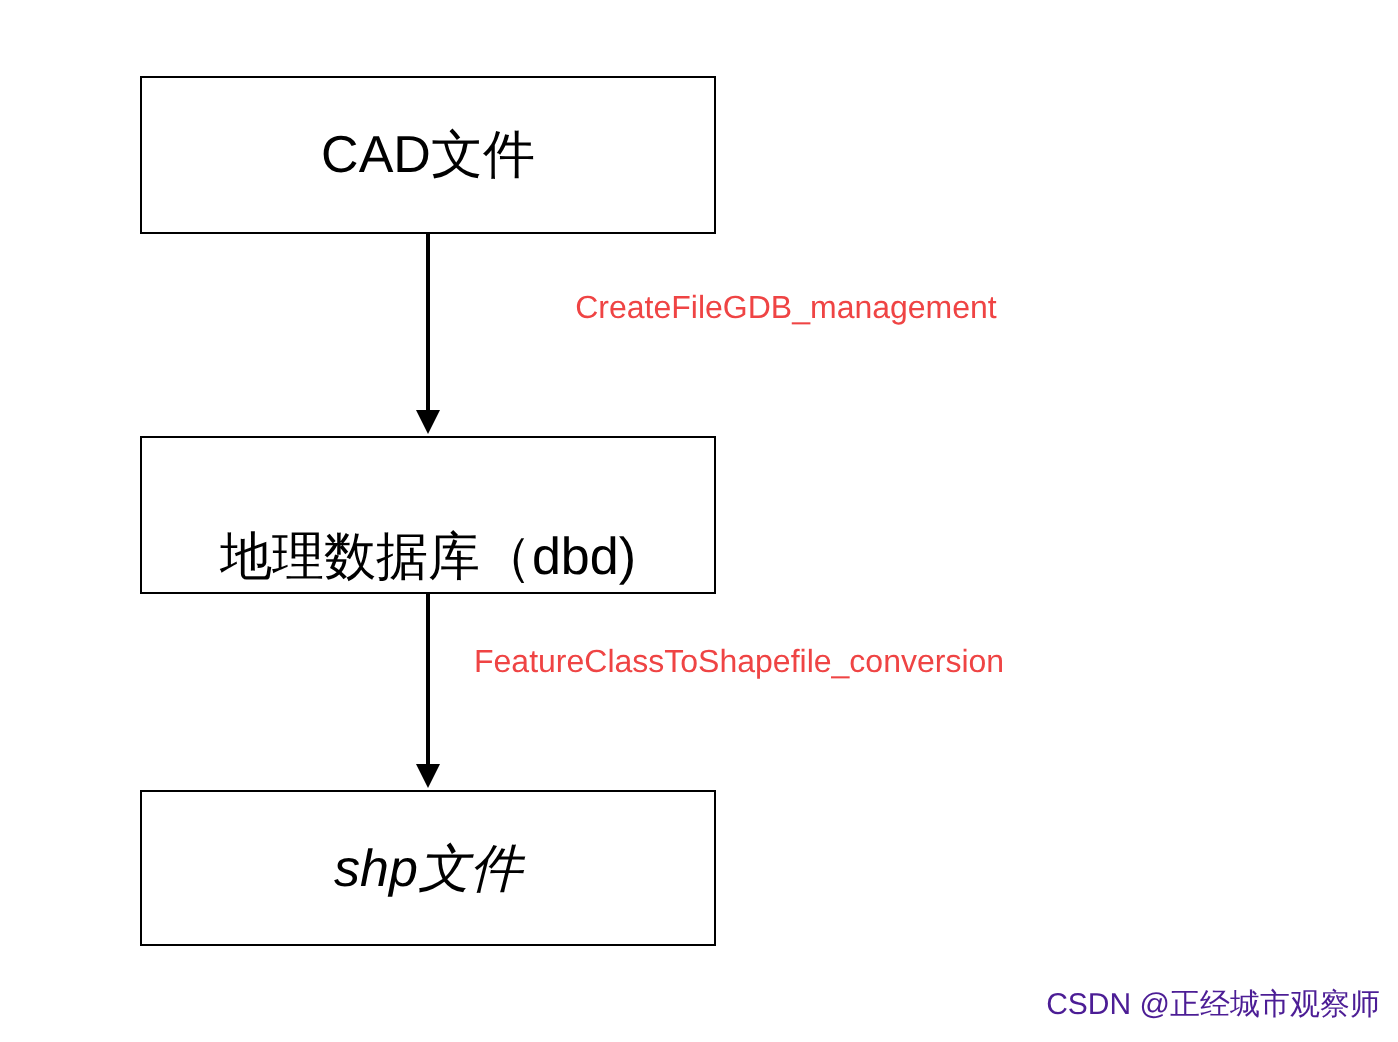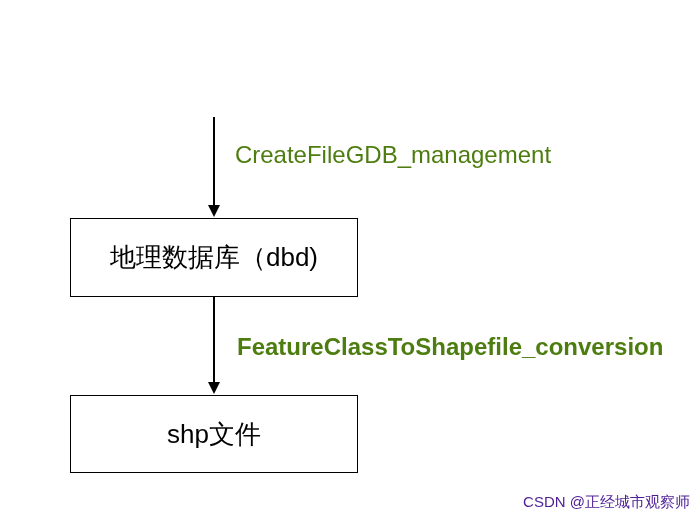--- a/index.html
+++ b/index.html
@@ -24,22 +24,22 @@
     border: 1.5px solid #000000;
     background: #ffffff;
     display: flex;
     align-items: center;
     justify-content: center;
     font-size: 26px;
     color: #000000;
     white-space: nowrap;
   }
   #node-cad   { top: 38px;  }
-  #node-gdb   { top: 218px; }
-  #node-shp   { top: 395px; height: 78px; }
+  #node-gdb   { top: 218px; align-items: flex-end; }
+  #node-shp   { top: 395px; height: 78px; font-style: italic; }
 
   .arrow-line {
     position: absolute;
     left: 213px;
     width: 1.5px;
     background: #000000;
   }
   #arrow1-line { top: 117px; height: 89px; }
   #arrow2-line { top: 297px; height: 87px; }
 
@@ -50,52 +50,54 @@
     height: 0;
     border-left: 6.5px solid transparent;
     border-right: 6.5px solid transparent;
     border-top: 12px solid #000000;
   }
   #arrow1-head { top: 205px; }
   #arrow2-head { top: 382px; }
 
   .edge-label {
     position: absolute;
-    color: #4d7c0f;
-    font-size: 24px;
+    color: #ef4444;
+    font-size: 16px;
     white-space: nowrap;
   }
   #edge1-label {
     left: 203px;
     top: 139px;
     width: 380px;
     text-align: center;
     line-height: 31px;
   }
   #edge2-label {
     left: 237px;
-    top: 335px;
+    top: 320px;
     line-height: 24px;
-    font-weight: bold;
   }
 
   #watermark {
     position: absolute;
     right: 9px;
     top: 493px;
     font-size: 15px;
     color: #4c1d95;
     white-space: nowrap;
   }
 </style>
 </head>
 <body>
 
 <div id="canvas">
 
+  <div class="node" id="node-cad">
+    <span>CAD文件</span>
+  </div>
 
   <div class="arrow-line" id="arrow1-line"></div>
   <div class="arrow-head" id="arrow1-head"></div>
   <div class="edge-label" id="edge1-label">
     <div>CreateFileGDB_management</div>
   </div>
 
   <div class="node" id="node-gdb">
     <span>地理数据库（dbd)</span>
   </div>

